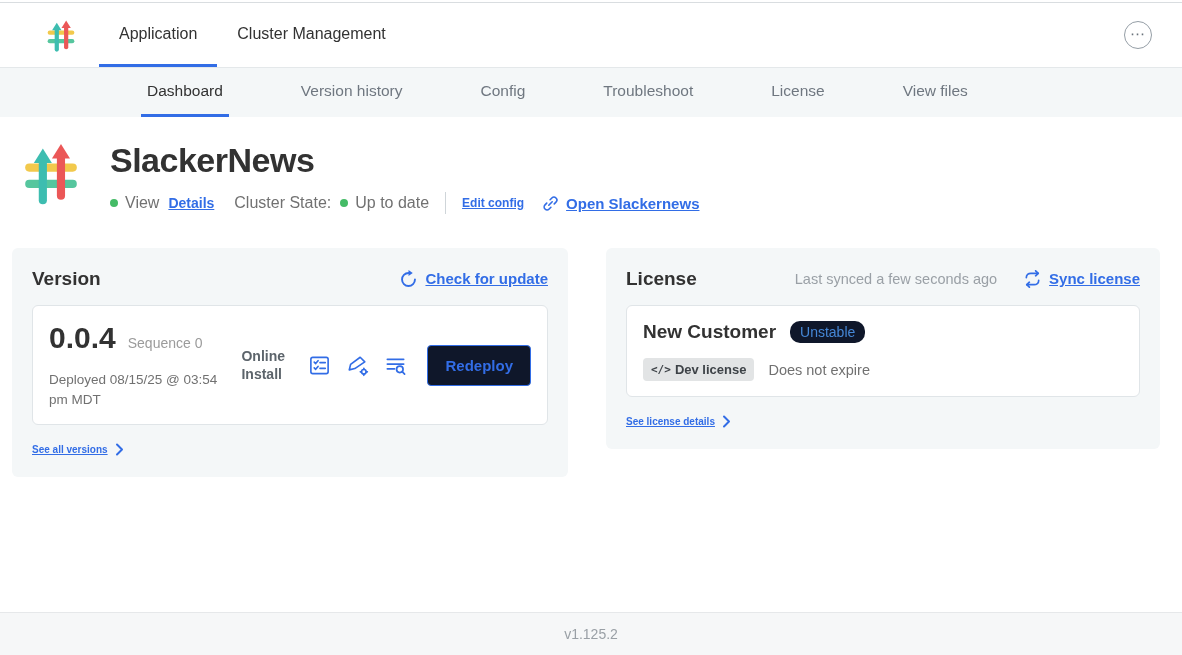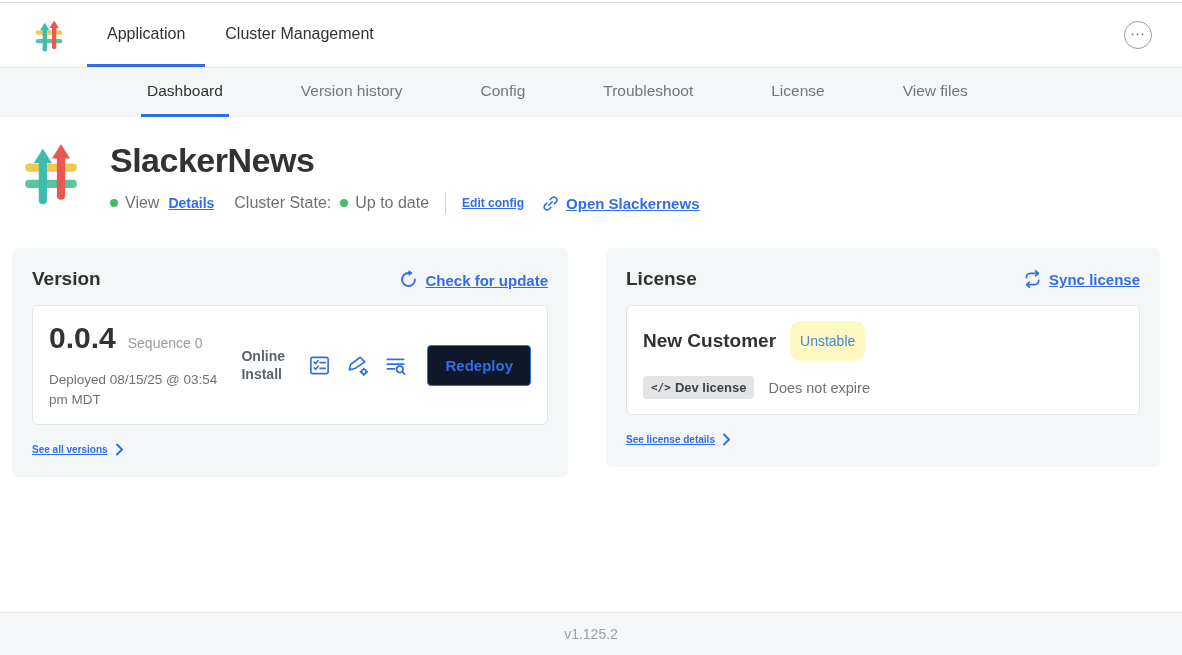--- a/index.html
+++ b/index.html
@@ -6,21 +6,21 @@
   html, body { margin: 0; padding: 0; }
   body {
     width: 1182px; height: 655px;
     font-family: "Liberation Sans", sans-serif;
     background: #fff; color: #323232;
     position: relative; overflow: hidden;
   }
   .top-hairline { height: 3px; border-bottom: 1px solid #d9dde0; }
 
   
-  .topnav { height: 65px; display: flex; align-items: stretch; background: #fff; border-bottom: 1px solid #e4e8ea; }
+  .topnav { height: 65px; display: flex; align-items: stretch; background: #fff; border-bottom: 1px solid #e4e8ea; padding-left: 12px; }
   .logo-small { width: 30px; height: 33px; align-self: center; margin-left: 34px; margin-right: 23px; }
   .topnav-tabs { display: flex; align-items: stretch; }
   .topnav-tab { display: flex; align-items: center; padding: 0 20px; font-size: 16px; color: #323232; border-bottom: 3px solid transparent; cursor: pointer; white-space: nowrap; }
   .topnav-tab.active { border-bottom-color: #326de6; }
   .topnav-right { margin-left: auto; display: flex; align-items: center; margin-right: 30px; }
   .ellipsis-btn { width: 28px; height: 28px; border-radius: 50%; border: 1px solid #959ea6; background: #fff; color: #6a737b;
     display: flex; align-items: center; justify-content: center; font-size: 15px; padding: 0 0 2px 0; cursor: pointer; font-family: inherit; letter-spacing: 1px; }
 
   
   .subnav { height: 49px; background: #f4f7f8; display: flex; align-items: stretch; padding-left: 108px; }
@@ -33,21 +33,21 @@
   .app-header { display: flex; margin-left: 22px; gap: 30px; }
   .app-icon { width: 58px; height: 64px; margin-top: 2px; }
   .app-title { font-size: 34px; font-weight: 700; margin: 2px 0 0 0; color: #323232; letter-spacing: -0.5px; }
   .status-row { display: flex; align-items: center; margin-top: 12px; font-size: 16px; color: #717171; }
   .dot { width: 8px; height: 8px; border-radius: 50%; background: #44bb66; margin-right: 7px; flex: none; }
   .link { color: #326de6; font-weight: 600; cursor: pointer; }
   .u { text-decoration: underline; }
   .details-link { font-size: 14px; margin-left: 9px; }
   .cluster-label { margin-left: 20px; margin-right: 9px; }
   .vdiv { width: 1px; height: 22px; background: #cfd5d9; margin: 0 16px; }
-  .iconlink { display: inline-flex; align-items: flex-end; gap: 7px; font-size: 15px; }
+  .iconlink { display: inline-flex; align-items: flex-start; gap: 7px; font-size: 15px; }
   .openlink { margin-left: 18px; }
 
   
   .cards { display: flex; align-items: flex-start; gap: 38px; margin: 34px 22px 0 12px; }
   .panel { background: #f4f7f8; border-radius: 6px; padding: 20px; }
   .panel-version { width: 556px; flex: none; }
   .panel-license { flex: 1; }
   .panel-head { display: flex; align-items: center; justify-content: space-between; }
   .panel-title { font-size: 19px; font-weight: 700; margin: 0; color: #323232; }
   .head-right { display: flex; align-items: center; gap: 26px; }
@@ -61,21 +61,21 @@
   .badge-green { display: inline-block; margin-top: 9px; background: #3fbe75; color: #fff; font-size: 13.5px; padding: 4px 9px; border-radius: 4px; }
   .deployed { margin-top: 15px; font-size: 13.5px; color: #717171; max-width: 178px; line-height: 1.45; }
   .ver-actions { display: flex; align-items: center; gap: 15px; }
   .install-type { width: 52px; font-size: 14px; font-weight: 700; color: #5c646b; line-height: 1.3; }
   .action-icon { width: 23px; height: 23px; display: inline-flex; cursor: pointer; }
   .redeploy { background: #0f172a; border: 1px solid #326de6; color: #326de6; font-weight: 700; font-size: 15px; padding: 11px 17px; border-radius: 4px; font-family: inherit; cursor: pointer; margin-left: 5px; }
   .see-link { display: inline-flex; align-items: center; gap: 7px; margin-top: 18px; font-size: 10px; }
 
   .lic-row1 { display: flex; align-items: center; }
   .lic-name { font-size: 19px; font-weight: 700; color: #323232; }
-  .badge-channel { margin-left: 14px; background: #fef9c3; color: #4587d6; font-size: 14px; padding: 12px 10px; border-radius: 10px; }
+  .badge-channel { margin-left: 14px; background: #0f172a; color: #4587d6; font-size: 14px; padding: 3px 10px; border-radius: 10px; }
   .lic-row2 { display: flex; align-items: center; margin-top: 15px; }
   .badge-dev { background: #e2e4e5; color: #3d4247; font-weight: 700; font-size: 13px; padding: 4px 8px; border-radius: 4px; display: inline-flex; align-items: center; gap: 4px; }
   .code-glyph { font-family: "DejaVu Sans Mono", monospace; font-size: 11px; font-weight: 700; }
   .expiry { margin-left: 14px; font-size: 14.5px; color: #717171; }
 
   footer { position: absolute; left: 0; bottom: 0; width: 100%; height: 43px; background: #f6f7f8; border-top: 1px solid #e6e8ea;
     display: flex; align-items: center; justify-content: center; color: #9aa0a6; font-size: 14px; }
   svg { display: block; }
 </style>
 </head>
@@ -216,20 +216,21 @@
             <polyline points="2,1.5 7,6.5 2,11.5"></polyline>
           </svg>
         </span>
       </a>
     </div>
 
     <div class="panel panel-license">
       <div class="panel-head">
         <h2 class="panel-title">License</h2>
         <div class="head-right">
+          <span class="muted">Last synced a few seconds ago</span>
           <a class="link iconlink">
             <span class="action-icon" style="width:19px;height:18px;">
               <svg width="19" height="18" viewBox="0 0 20 18" fill="none" stroke="#326de6" stroke-width="1.8" stroke-linecap="round" stroke-linejoin="round">
                 <path d="M3.5 7.5 C3.5 4.8 5.6 3 8.3 3 H16"></path>
                 <polyline points="13.3,0.4 16,3 13.3,5.6"></polyline>
                 <path d="M16.5 10.5 C16.5 13.2 14.4 15 11.7 15 H4"></path>
                 <polyline points="6.7,12.4 4,15 6.7,17.6"></polyline>
               </svg>
             </span>
             <span class="u">Sync license</span>

